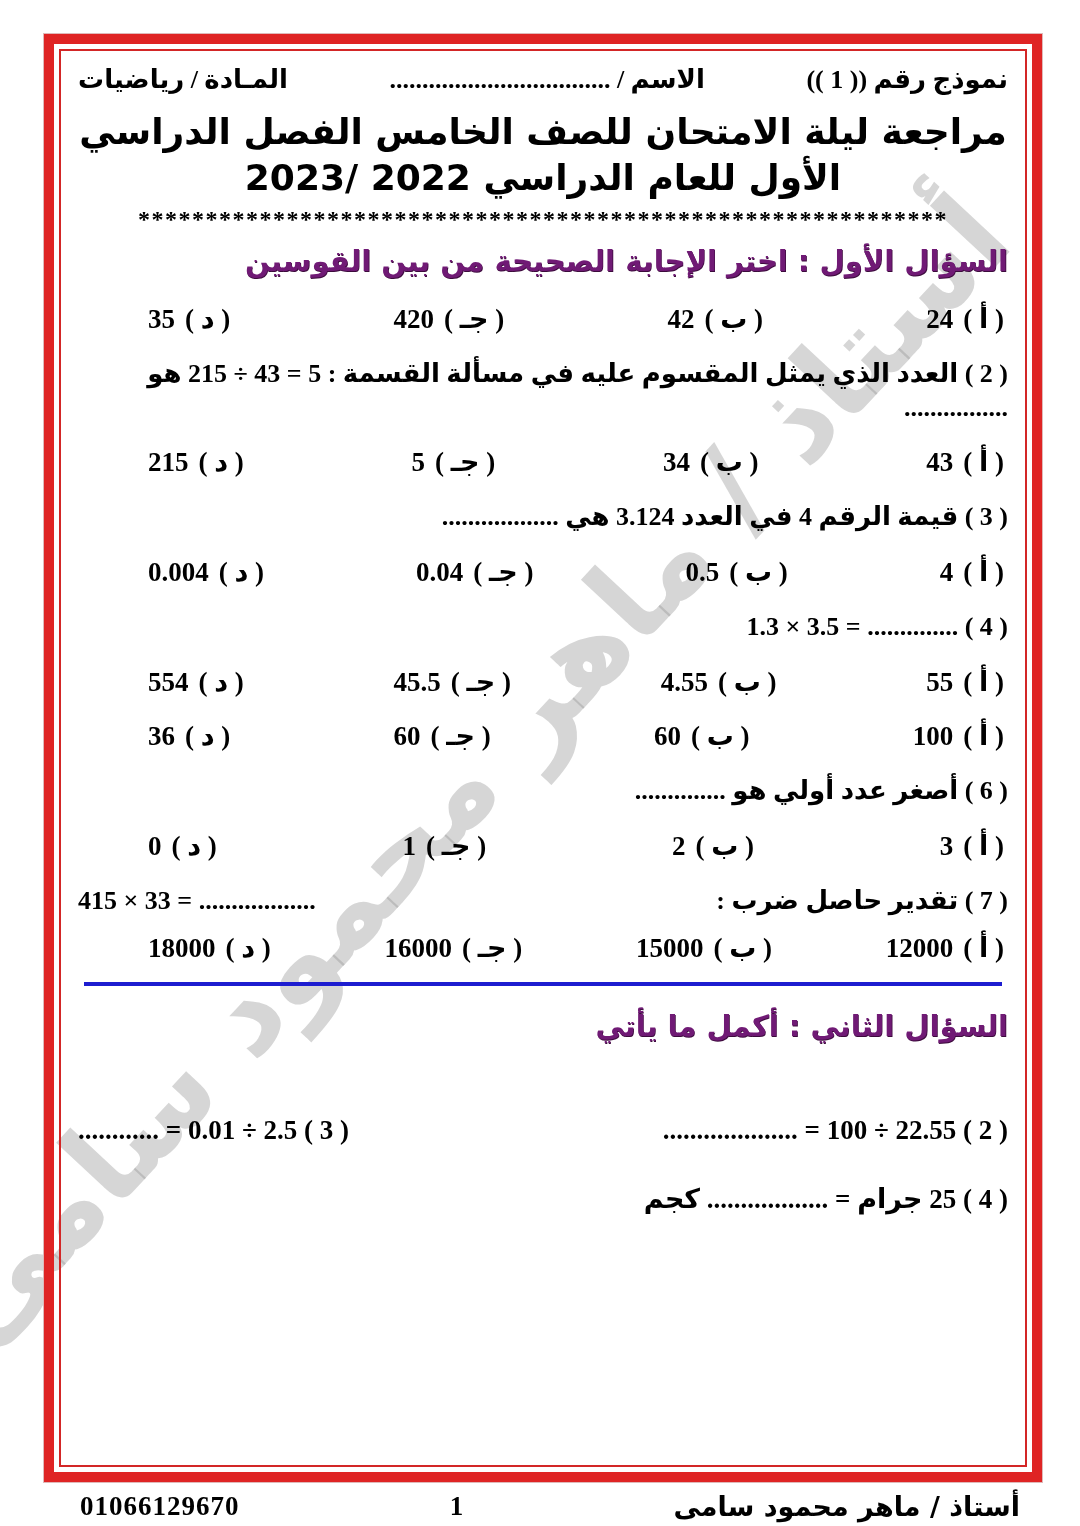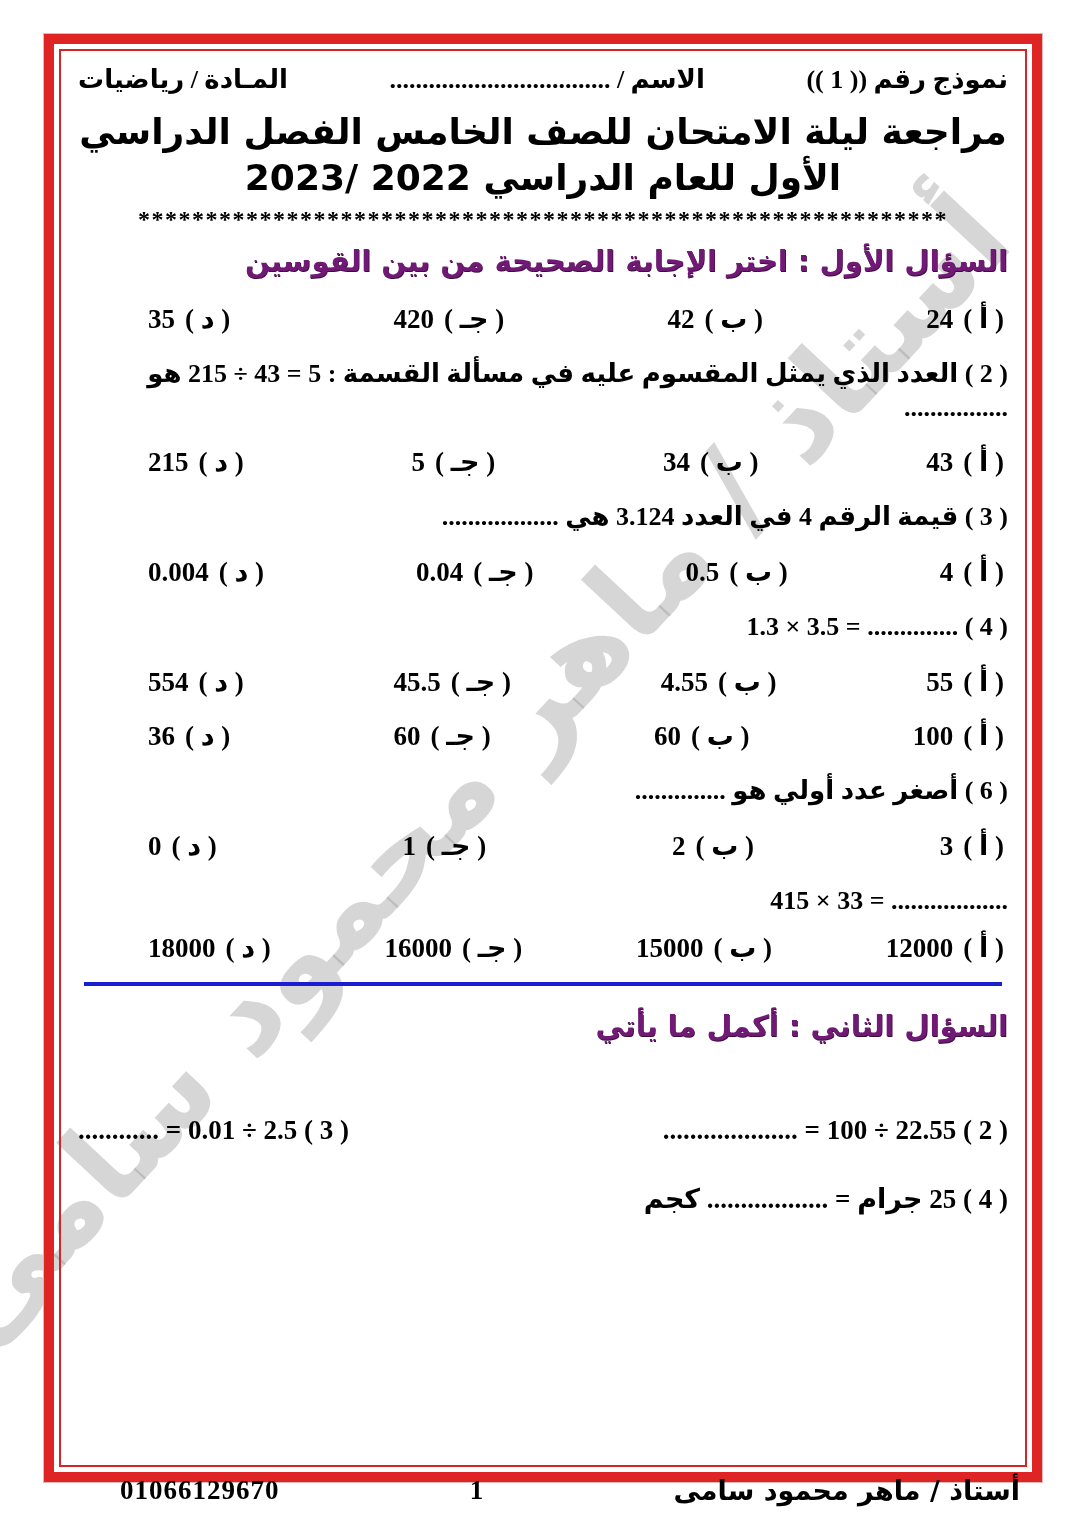--- a/index.html
+++ b/index.html
@@ -49,23 +49,23 @@
     display:flex;justify-content:space-between;align-items:baseline;
     font-size:27px;margin-top:22px;padding-left:70px;padding-right:4px;
   }
   .opt{white-space:nowrap;}
   .opt .olbl{margin-left:10px;}
   .divider{height:4px;background:#1d1dd0;margin-top:18px;margin-left:6px;margin-right:6px;}
   .s2row{font-size:27px;margin-top:34px;display:flex;justify-content:space-between;align-items:baseline;line-height:1.3;}
   .side-note{font-family:"DejaVu Sans",sans-serif;}
   
   .footer{
-    position:absolute;left:0;right:0;bottom:18px;height:36px;z-index:2;
+    position:absolute;left:0;right:0;bottom:2px;height:36px;z-index:2;
     display:flex;justify-content:space-between;align-items:center;
-    font-size:27px;padding:0 60px 0 120px;
+    font-size:27px;padding:0 60px 0 80px;
   }
   .footer .teacher{font-family:"DejaVu Sans",sans-serif;}
   .footer .phone{letter-spacing:1px;}
 </style>
 </head>
 <body>
 
 <div class="watermark">أستاذ / ماهر محمود سامى</div>
 
 <div class="frame">
@@ -135,20 +135,21 @@
 
     <div class="q">( 6 ) أصغر عدد أولي هو ..............</div>
     <div class="opts">
       <span class="opt"><span class="olbl">( أ )</span><span class="oval">3</span></span>
       <span class="opt"><span class="olbl">( ب )</span><span class="oval">2</span></span>
       <span class="opt"><span class="olbl">( جـ )</span><span class="oval">1</span></span>
       <span class="opt"><span class="olbl">( د )</span><span class="oval">0</span></span>
     </div>
 
     <div class="q between row" style="display:flex;">
+      <span>( 7 ) تقدير حاصل ضرب :</span>
       <span class="frm">415 × 33 = ..................</span>
     </div>
     <div class="opts" style="margin-top:14px;">
       <span class="opt"><span class="olbl">( أ )</span><span class="oval">12000</span></span>
       <span class="opt"><span class="olbl">( ب )</span><span class="oval">15000</span></span>
       <span class="opt"><span class="olbl">( جـ )</span><span class="oval">16000</span></span>
       <span class="opt"><span class="olbl">( د )</span><span class="oval">18000</span></span>
     </div>
 
     <div class="divider"></div>

